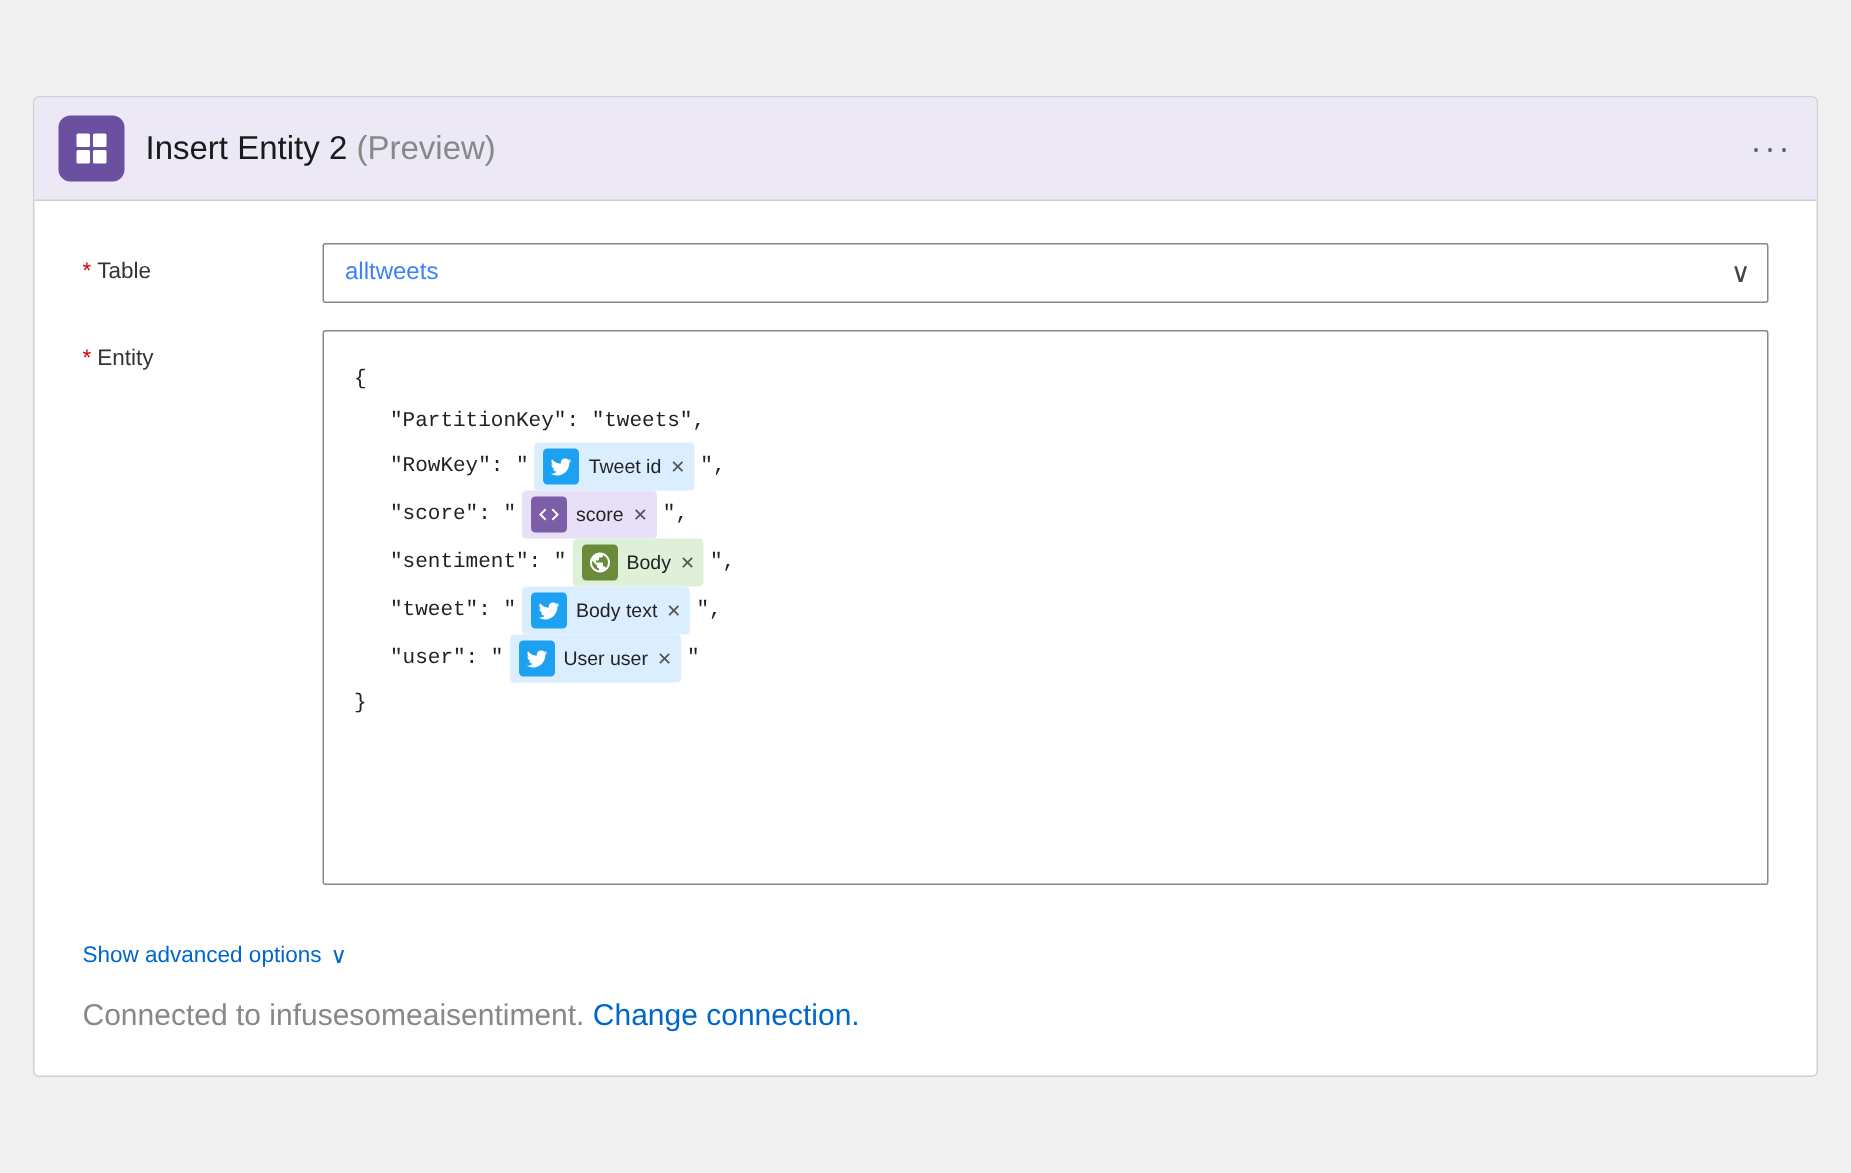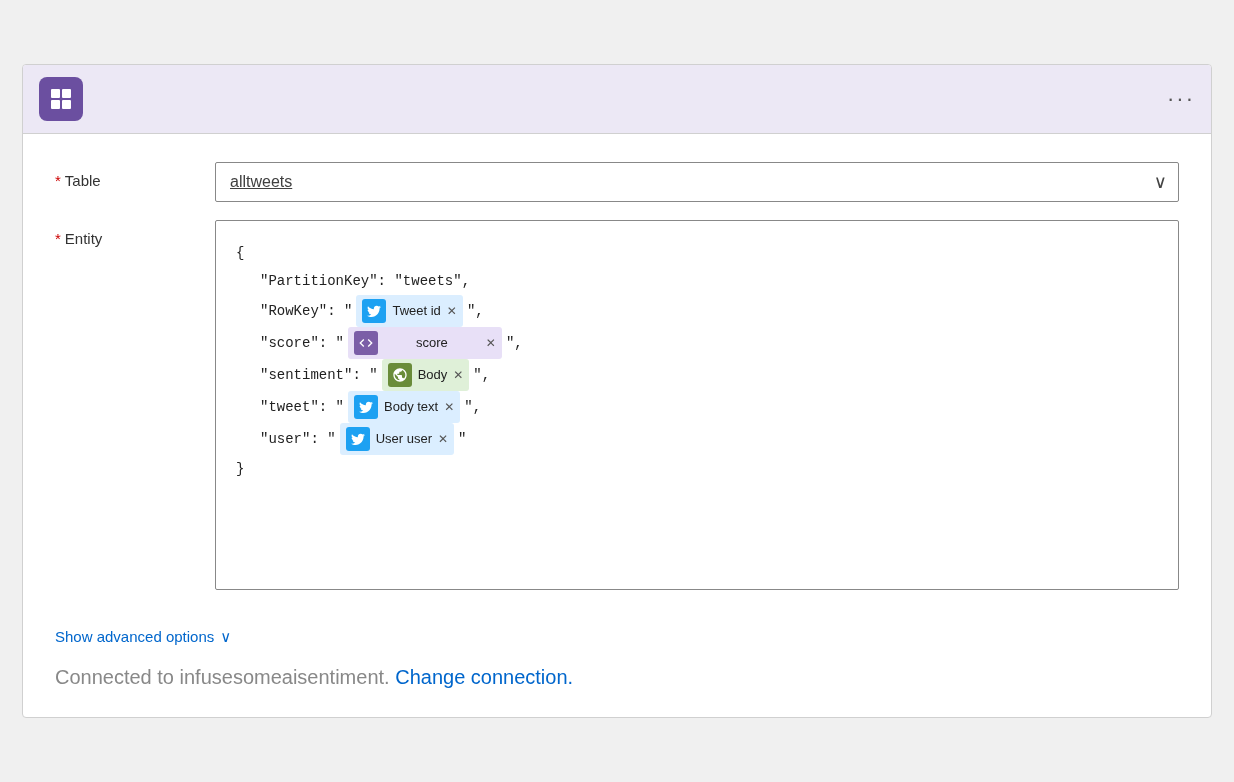--- a/index.html
+++ b/index.html
@@ -85,25 +85,24 @@
     .select-wrapper {
       flex: 1;
       position: relative;
     }
     .select-box {
       width: 100%;
       border: 1.5px solid #888;
       border-radius: 2px;
       padding: 10px 40px 10px 14px;
       font-size: 16px;
-      color: #404040;
+      color: #3b82f6;
       background: #fff;
       appearance: none;
       cursor: pointer;
-      text-decoration: underline;
     }
     .select-chevron {
       position: absolute;
       right: 12px;
       top: 50%;
       transform: translateY(-50%);
       font-size: 18px;
       color: #444;
       pointer-events: none;
     }
@@ -165,21 +164,20 @@
     }
 
     .twitter-chip {
       background: #dbeeff;
     }
     .twitter-icon-bg {
       background: #1da1f2;
     }
     .purple-chip {
       background: #e8e0f7;
-      gap: 32px;
     }
     .purple-icon-bg {
       background: #7b5ea7;
     }
     .green-chip {
       background: #dff0d8;
     }
     .green-icon-bg {
       background: #6a8c3a;
     }
@@ -218,20 +216,24 @@
     <div class="header-left">
       <div class="app-icon">
 
         <svg viewBox="0 0 24 24">
           <rect x="2" y="2" width="9" height="9" rx="1"></rect>
           <rect x="13" y="2" width="9" height="9" rx="1"></rect>
           <rect x="2" y="13" width="9" height="9" rx="1"></rect>
           <rect x="13" y="13" width="9" height="9" rx="1"></rect>
         </svg>
       </div>
+      <span class="header-title">
+        <span>Insert Entity 2</span>
+        <span class="preview">(Preview)</span>
+      </span>
     </div>
     <span class="dots-menu">···</span>
   </div>
 
   <div class="card-body">
 
     <div class="field-row">
       <div class="field-label">
         <span class="required-star">*</span><span>Table</span>
       </div>

